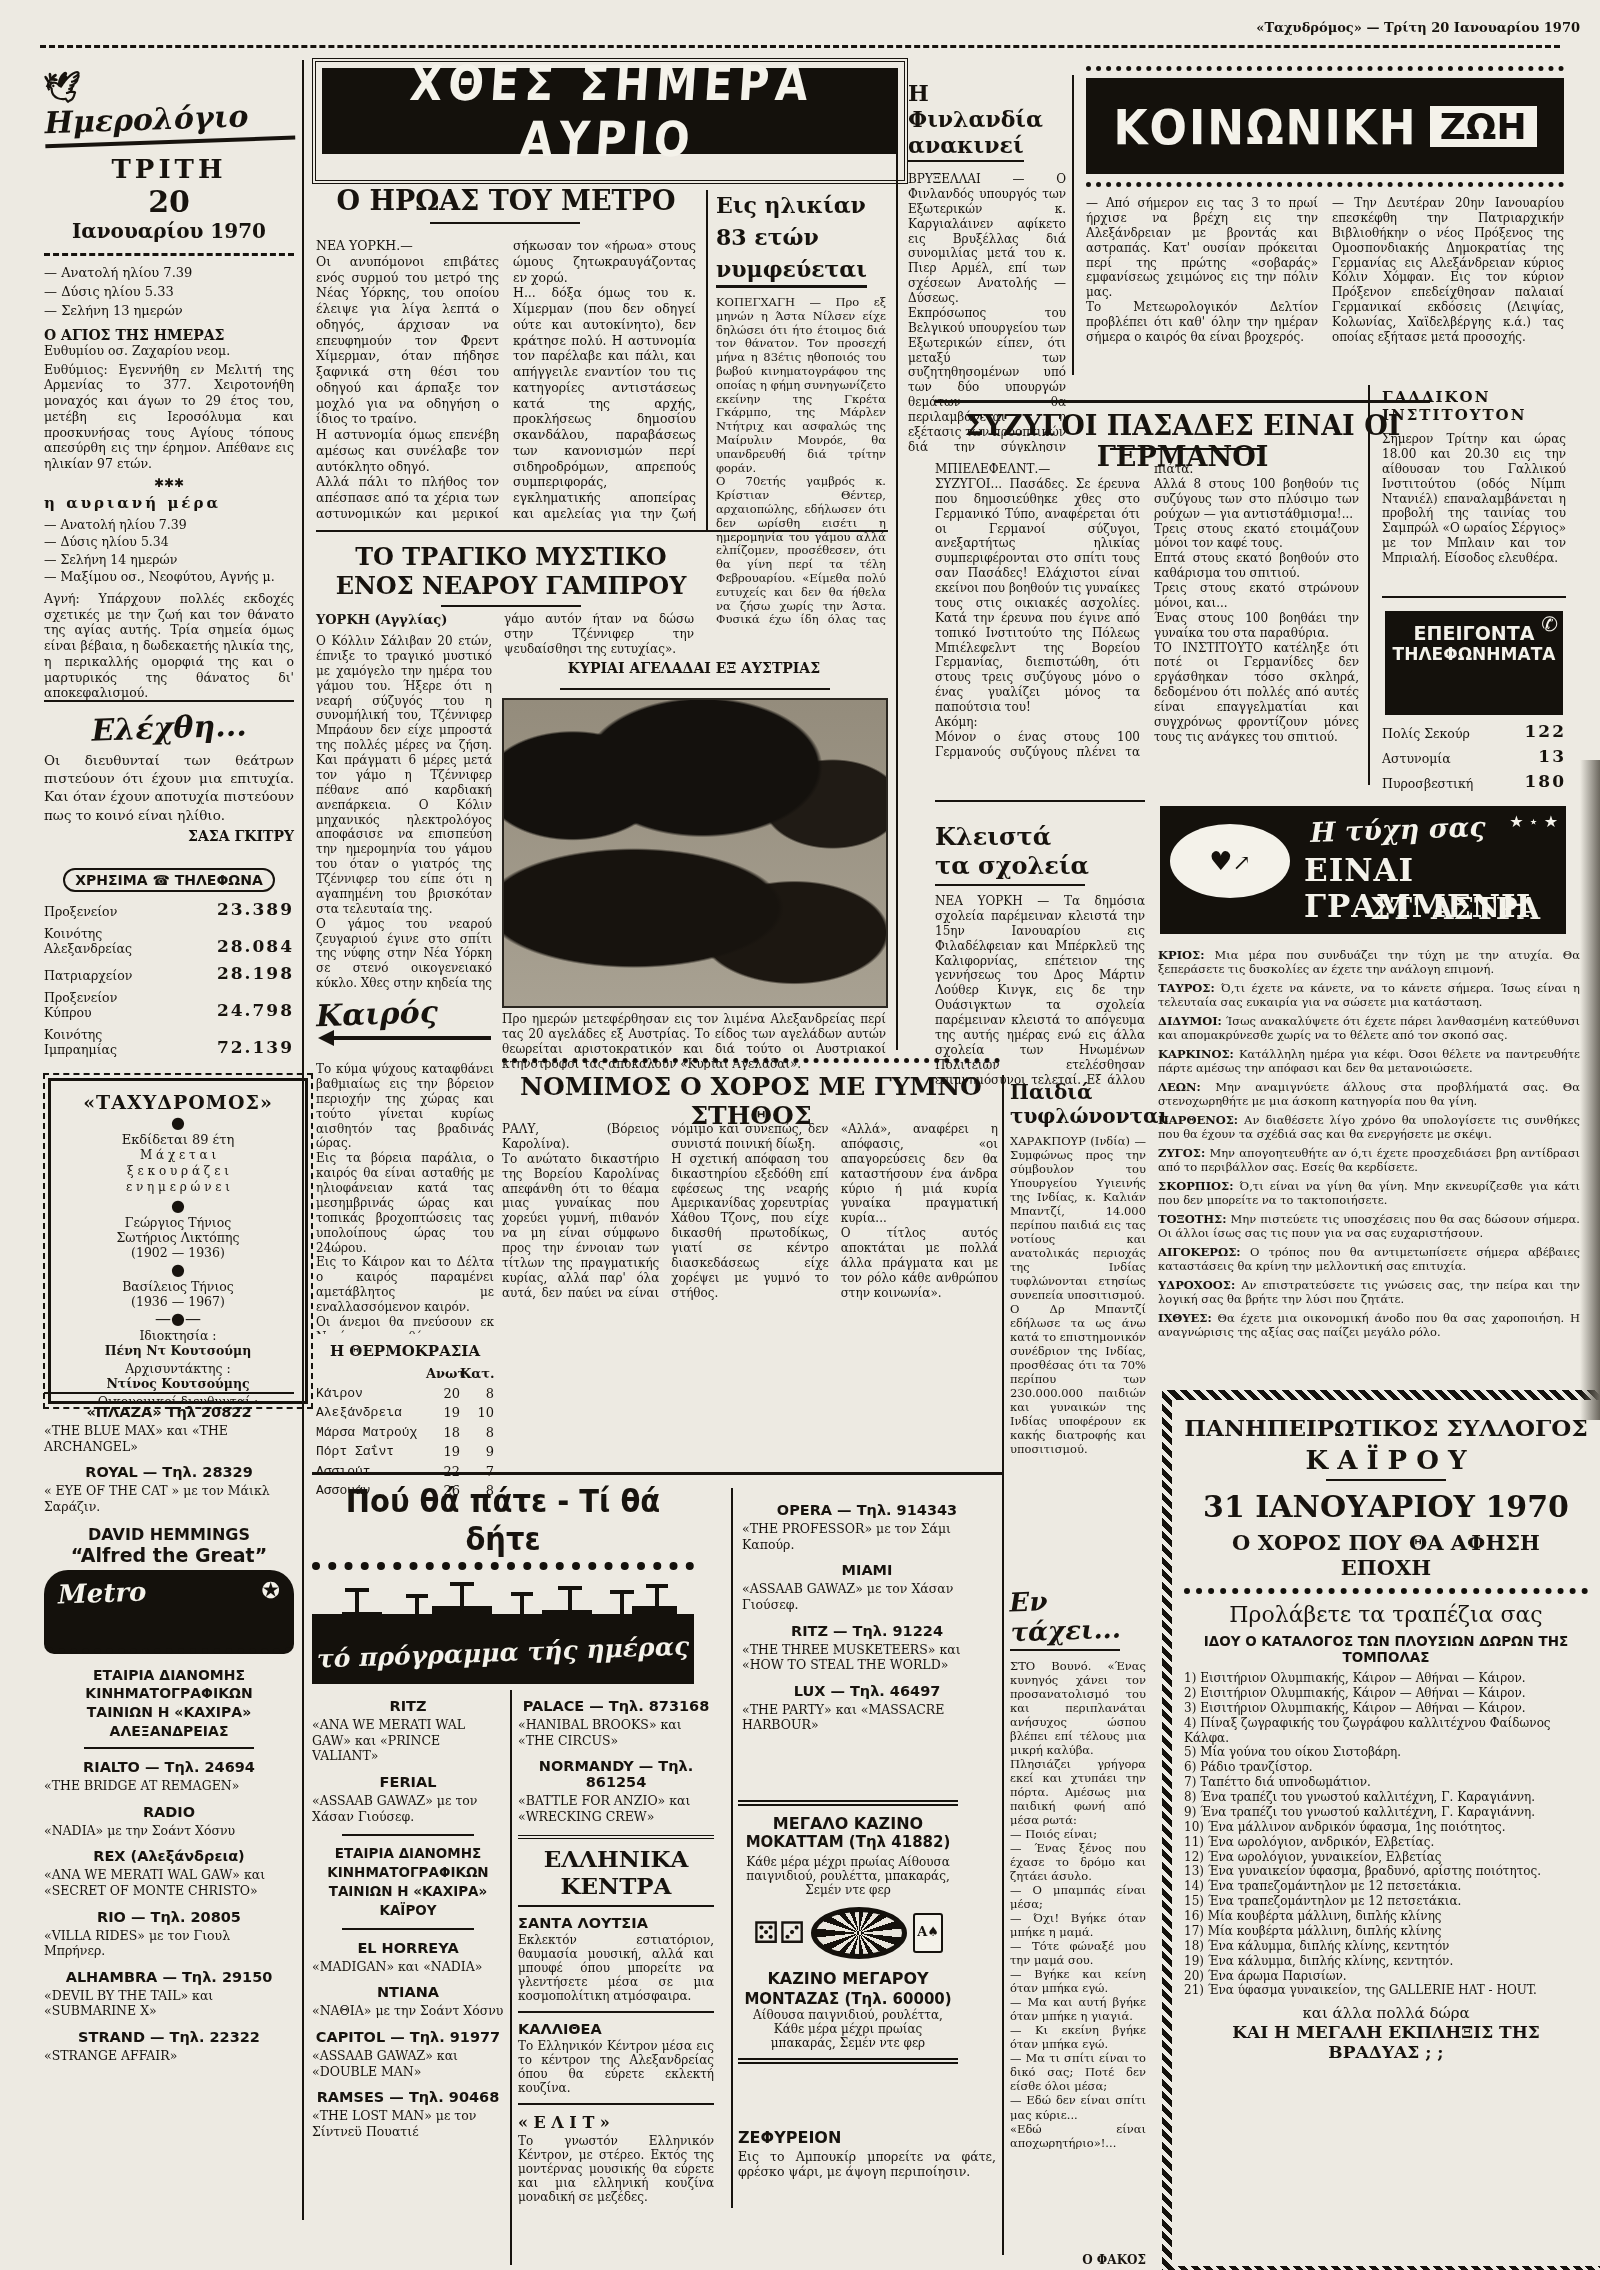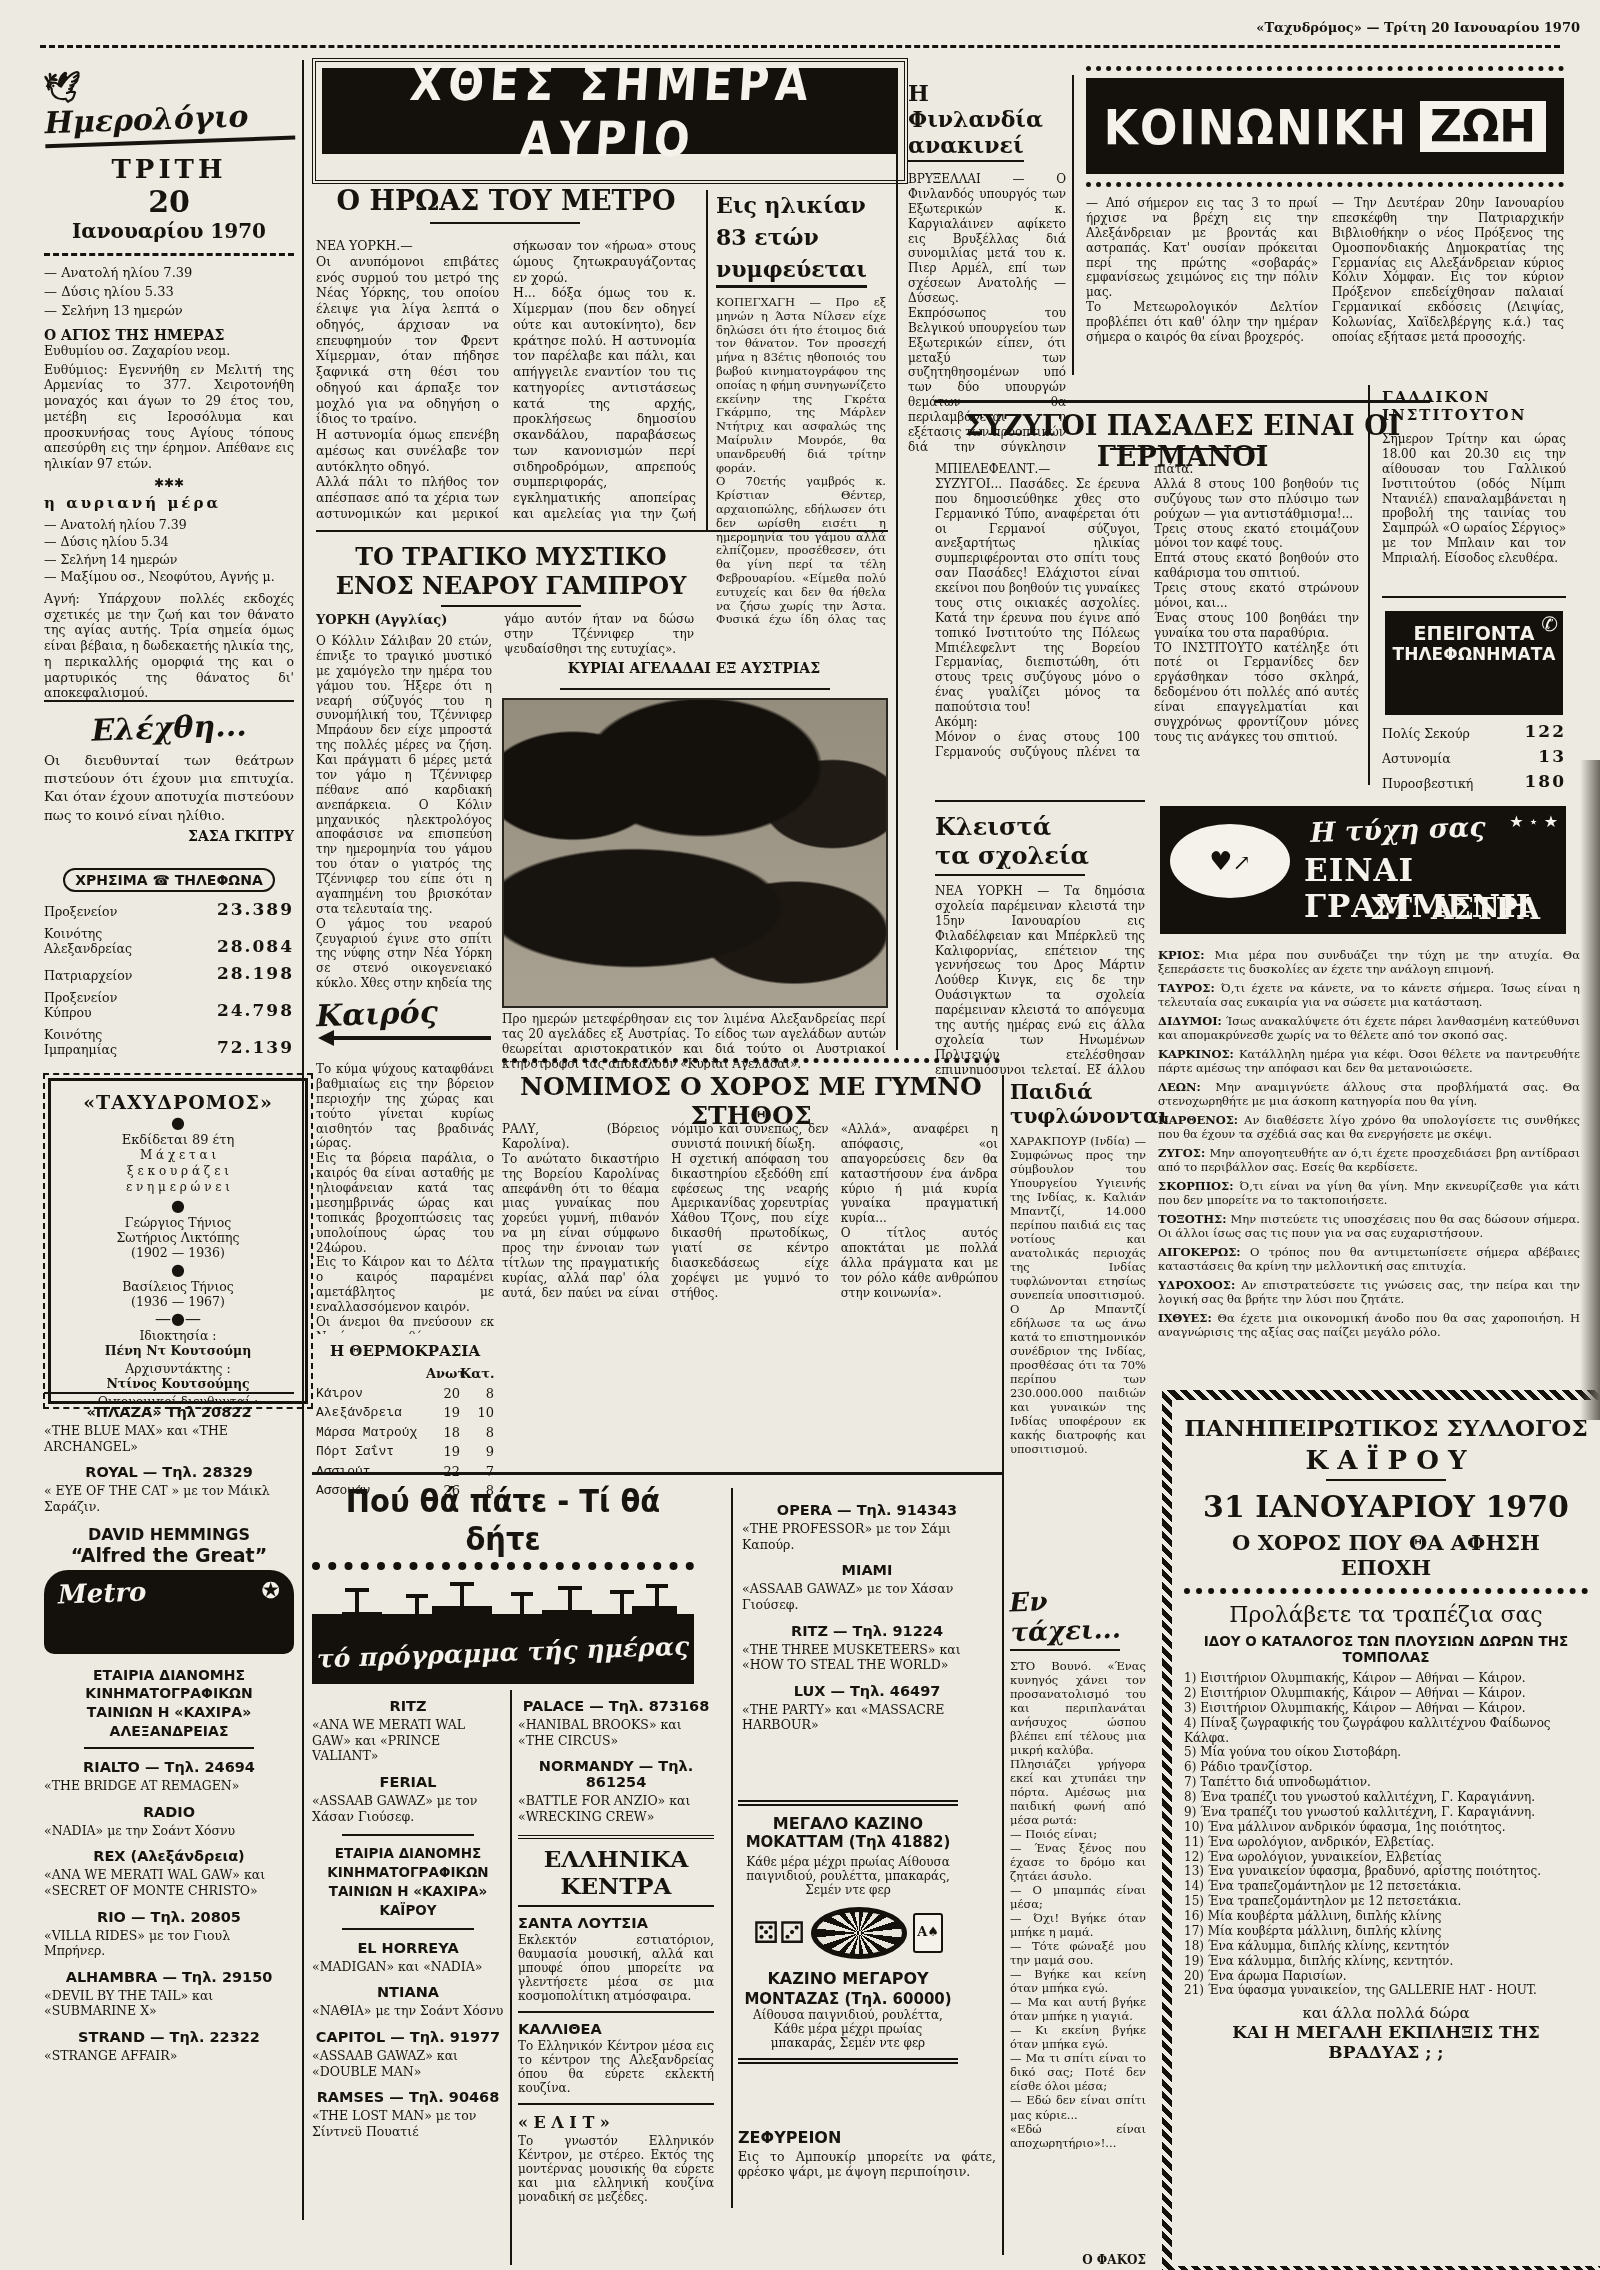--- a/index.html
+++ b/index.html
@@ -264,21 +264,21 @@
   <div class="abs" style="left:908px;top:80px;width:158px">
     <div class="b" style="font-size:22px">Η Φινλανδία</div>
     <div class="b" style="font-size:22px;border-bottom:2px solid #17130e;display:inline-block;padding-bottom:2px">ανακινεί</div>
     <div class="j t12 pre clip" style="margin-top:10px;height:280px">ΒΡΥΞΕΛΛΑΙ — Ο Φινλανδός υπουργός των Εξωτερικών κ. Καργιαλάινεν αφίκετο εις Βρυξέλλας διά συνομιλίας μετά του κ. Πιερ Αρμέλ, επί των σχέσεων Ανατολής — Δύσεως.
 Εκπρόσωπος του Βελγικού υπουργείου των Εξωτερικών είπεν, ότι μεταξύ των συζητηθησομένων υπό των δύο υπουργών θεμάτων θα περιλαμβάνεται η εξέτασις των προοπτικών διά την σύγκλησιν πανευρωπαϊκής διασκέψεως ασφαλείας, αι διμερείς επαφαί προς μείωσιν της εντάσεως και η θέσις της Φινλανδίας εις το ευρωπαϊκόν οικονομικόν πλαίσιον.</div>
   </div>
 
   <div class="abs hrdot" style="left:1086px;top:66px;width:478px"></div>
   <div class="abs blackbox" style="left:1086px;top:78px;width:478px;height:96px;display:flex;align-items:center;justify-content:center;gap:12px">
     <span class="b sans" style="font-size:44px;letter-spacing:2px;transform:scaleY(1.1)">ΚΟΙΝΩΝΙΚΗ</span>
-    <span class="whitebox b sans" style="font-size:44px;padding:0 10px;border-radius:0">ΖΩΗ</span>
+    <span class="whitebox b sans" style="font-size:36px;padding:0 10px;border-radius:0">ΖΩΗ</span>
   </div>
   <div class="abs hrdot" style="left:1086px;top:182px;width:478px"></div>
   <div class="abs j t12 pre cols2 clip" style="left:1086px;top:196px;width:478px;height:178px">— Από σήμερον εις τας 3 το πρωί ήρχισε να βρέχη εις την Αλεξάνδρειαν με βροντάς και αστραπάς. Κατ' ουσίαν πρόκειται περί της πρώτης «σοβαράς» εμφανίσεως χειμώνος εις την πόλιν μας.
 Το Μετεωρολογικόν Δελτίον προβλέπει ότι καθ' όλην την ημέραν σήμερα ο καιρός θα είναι βροχερός.
 — Την Δευτέραν 20ην Ιανουαρίου επεσκέφθη την Πατριαρχικήν Βιβλιοθήκην ο νέος Πρόξενος της Ομοσπονδιακής Δημοκρατίας της Γερμανίας εις Αλεξάνδρειαν κύριος Κόλιν Χόμφαν. Εις τον κύριον Πρόξενον επεδείχθησαν παλαιαί Γερμανικαί εκδόσεις (Λειψίας, Κολωνίας, Χαϊδελβέργης κ.ά.) τας οποίας εξήτασε μετά προσοχής.</div>
 
   <div class="abs hr3" style="left:935px;top:400px;width:495px"></div>
   <div class="abs c b" style="left:935px;top:410px;width:495px;font-size:27px">ΣΥΖΥΓΟΙ ΠΑΣΑΔΕΣ ΕΙΝΑΙ ΟΙ ΓΕΡΜΑΝΟΙ</div>
   <div class="abs hr2" style="left:1110px;top:448px;width:150px"></div>
   <div class="abs j t12 pre cols2 clip" style="left:935px;top:462px;width:424px;height:325px">ΜΠΙΕΛΕΦΕΛΝΤ.—
@@ -313,21 +313,21 @@
         <span class="phone-num">13</span>
       </div>
     <div class="phone-row" style="margin-top:5px">
         <span style="font-size:12.5px">Πυροσβεστική</span>
         <span class="phone-num">180</span>
       </div>
   </div>
 
   <div class="abs" style="left:935px;top:800px;width:210px">
     <div class="hr2"></div>
-    <div class="b" style="font-size:24px;margin-top:10px">Κλειστά</div>
+    <div class="b" style="font-size:24px;margin-top:20px">Κλειστά</div>
     <div class="b" style="font-size:24px">τα σχολεία</div>
     <div class="hr2" style="width:150px;margin-top:4px"></div>
     <div class="j t12 clip" style="margin-top:8px;height:190px">ΝΕΑ ΥΟΡΚΗ — Τα δημόσια σχολεία παρέμειναν κλειστά την 15ην Ιανουαρίου εις Φιλαδέλφειαν και Μπέρκλεϋ της Καλιφορνίας, επέτειον της γεννήσεως του Δρος Μάρτιν Λούθερ Κινγκ, εις δε την Ουάσιγκτων τα σχολεία παρέμειναν κλειστά το απόγευμα της αυτής ημέρας ενώ εις άλλα σχολεία των Ηνωμένων Πολιτειών ετελέσθησαν επιμνημόσυνοι τελεταί. Εξ άλλου οπαδοί του δολοφονηθέντος μαύρου ηγέτου ζητούν όπως η επέτειος της γεννήσεως του Κινγκ ονομασθή «εθνική λαϊκή εορτή».</div>
   </div>
 
   <div class="abs blackbox" style="left:1160px;top:806px;width:406px;height:128px">
     <div class="abs whitebox" style="left:10px;top:18px;width:120px;height:74px;border-radius:50%;text-align:center;line-height:74px"><span style="font-size:26px">♥</span><span style="font-size:22px">↗</span></div>
     <div class="abs script" style="left:150px;top:8px;font-size:27px;color:#f4f2ea">Η τύχη σας</div>
     <div class="abs b" style="left:144px;top:46px;font-size:31px;letter-spacing:1px">ΕΙΝΑΙ ΓΡΑΜΜΕΝΗ</div>
     <div class="abs b" style="left:210px;top:86px;font-size:29px">ΣΤ' ΑΣΤΡΑ</div>

